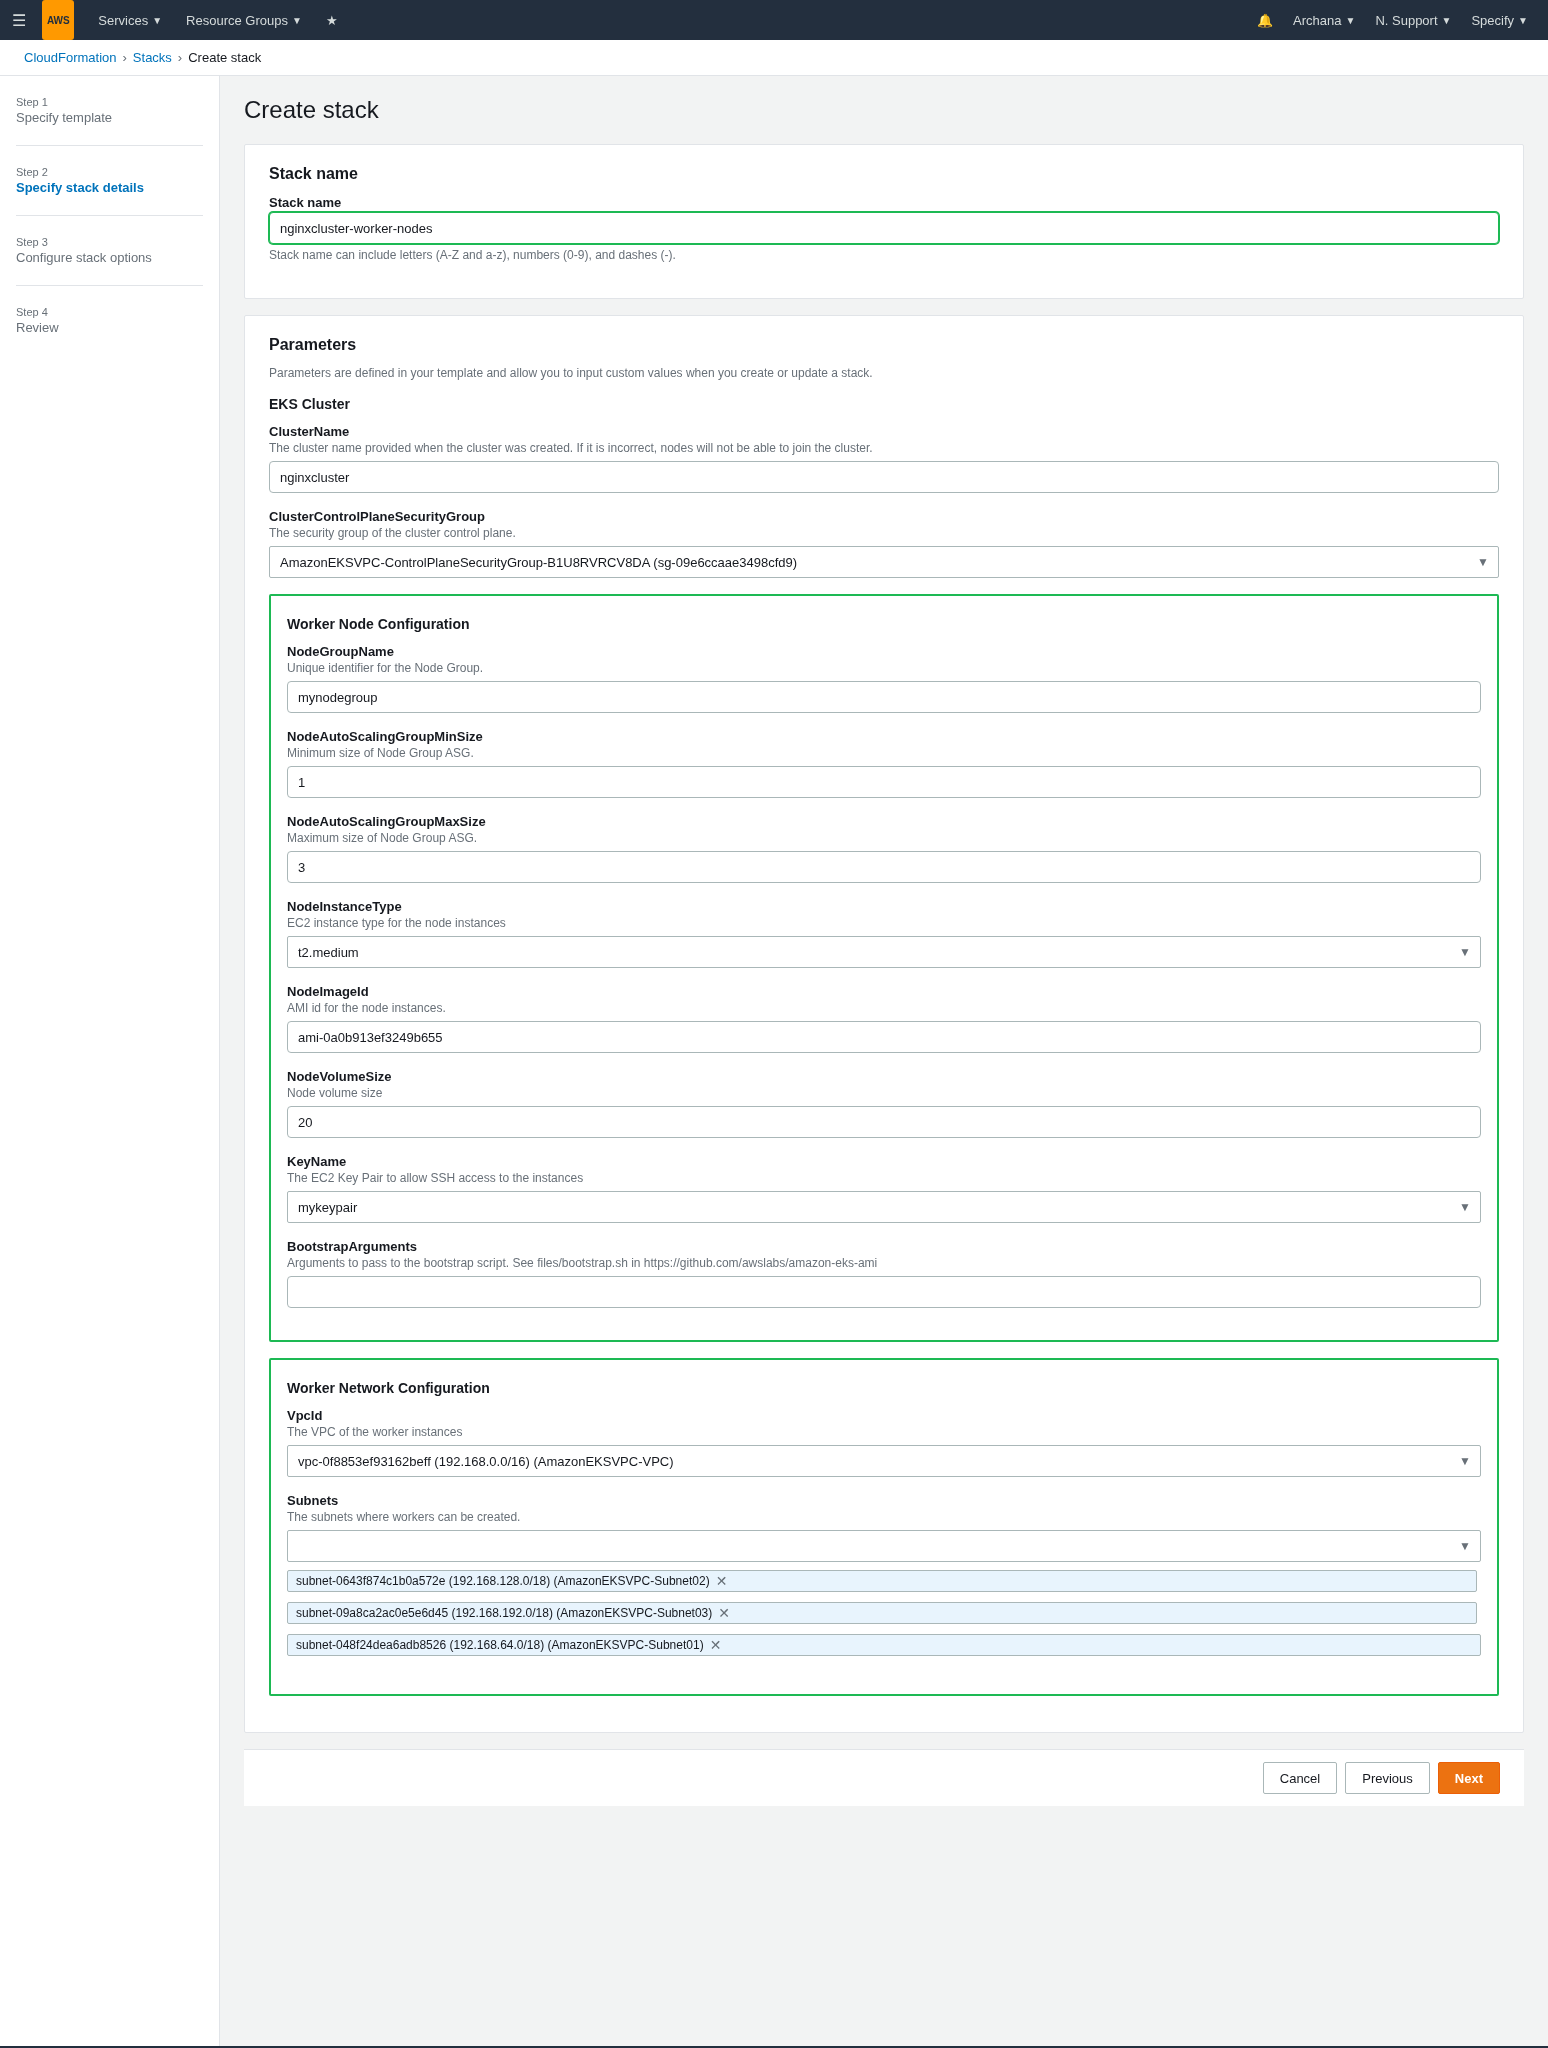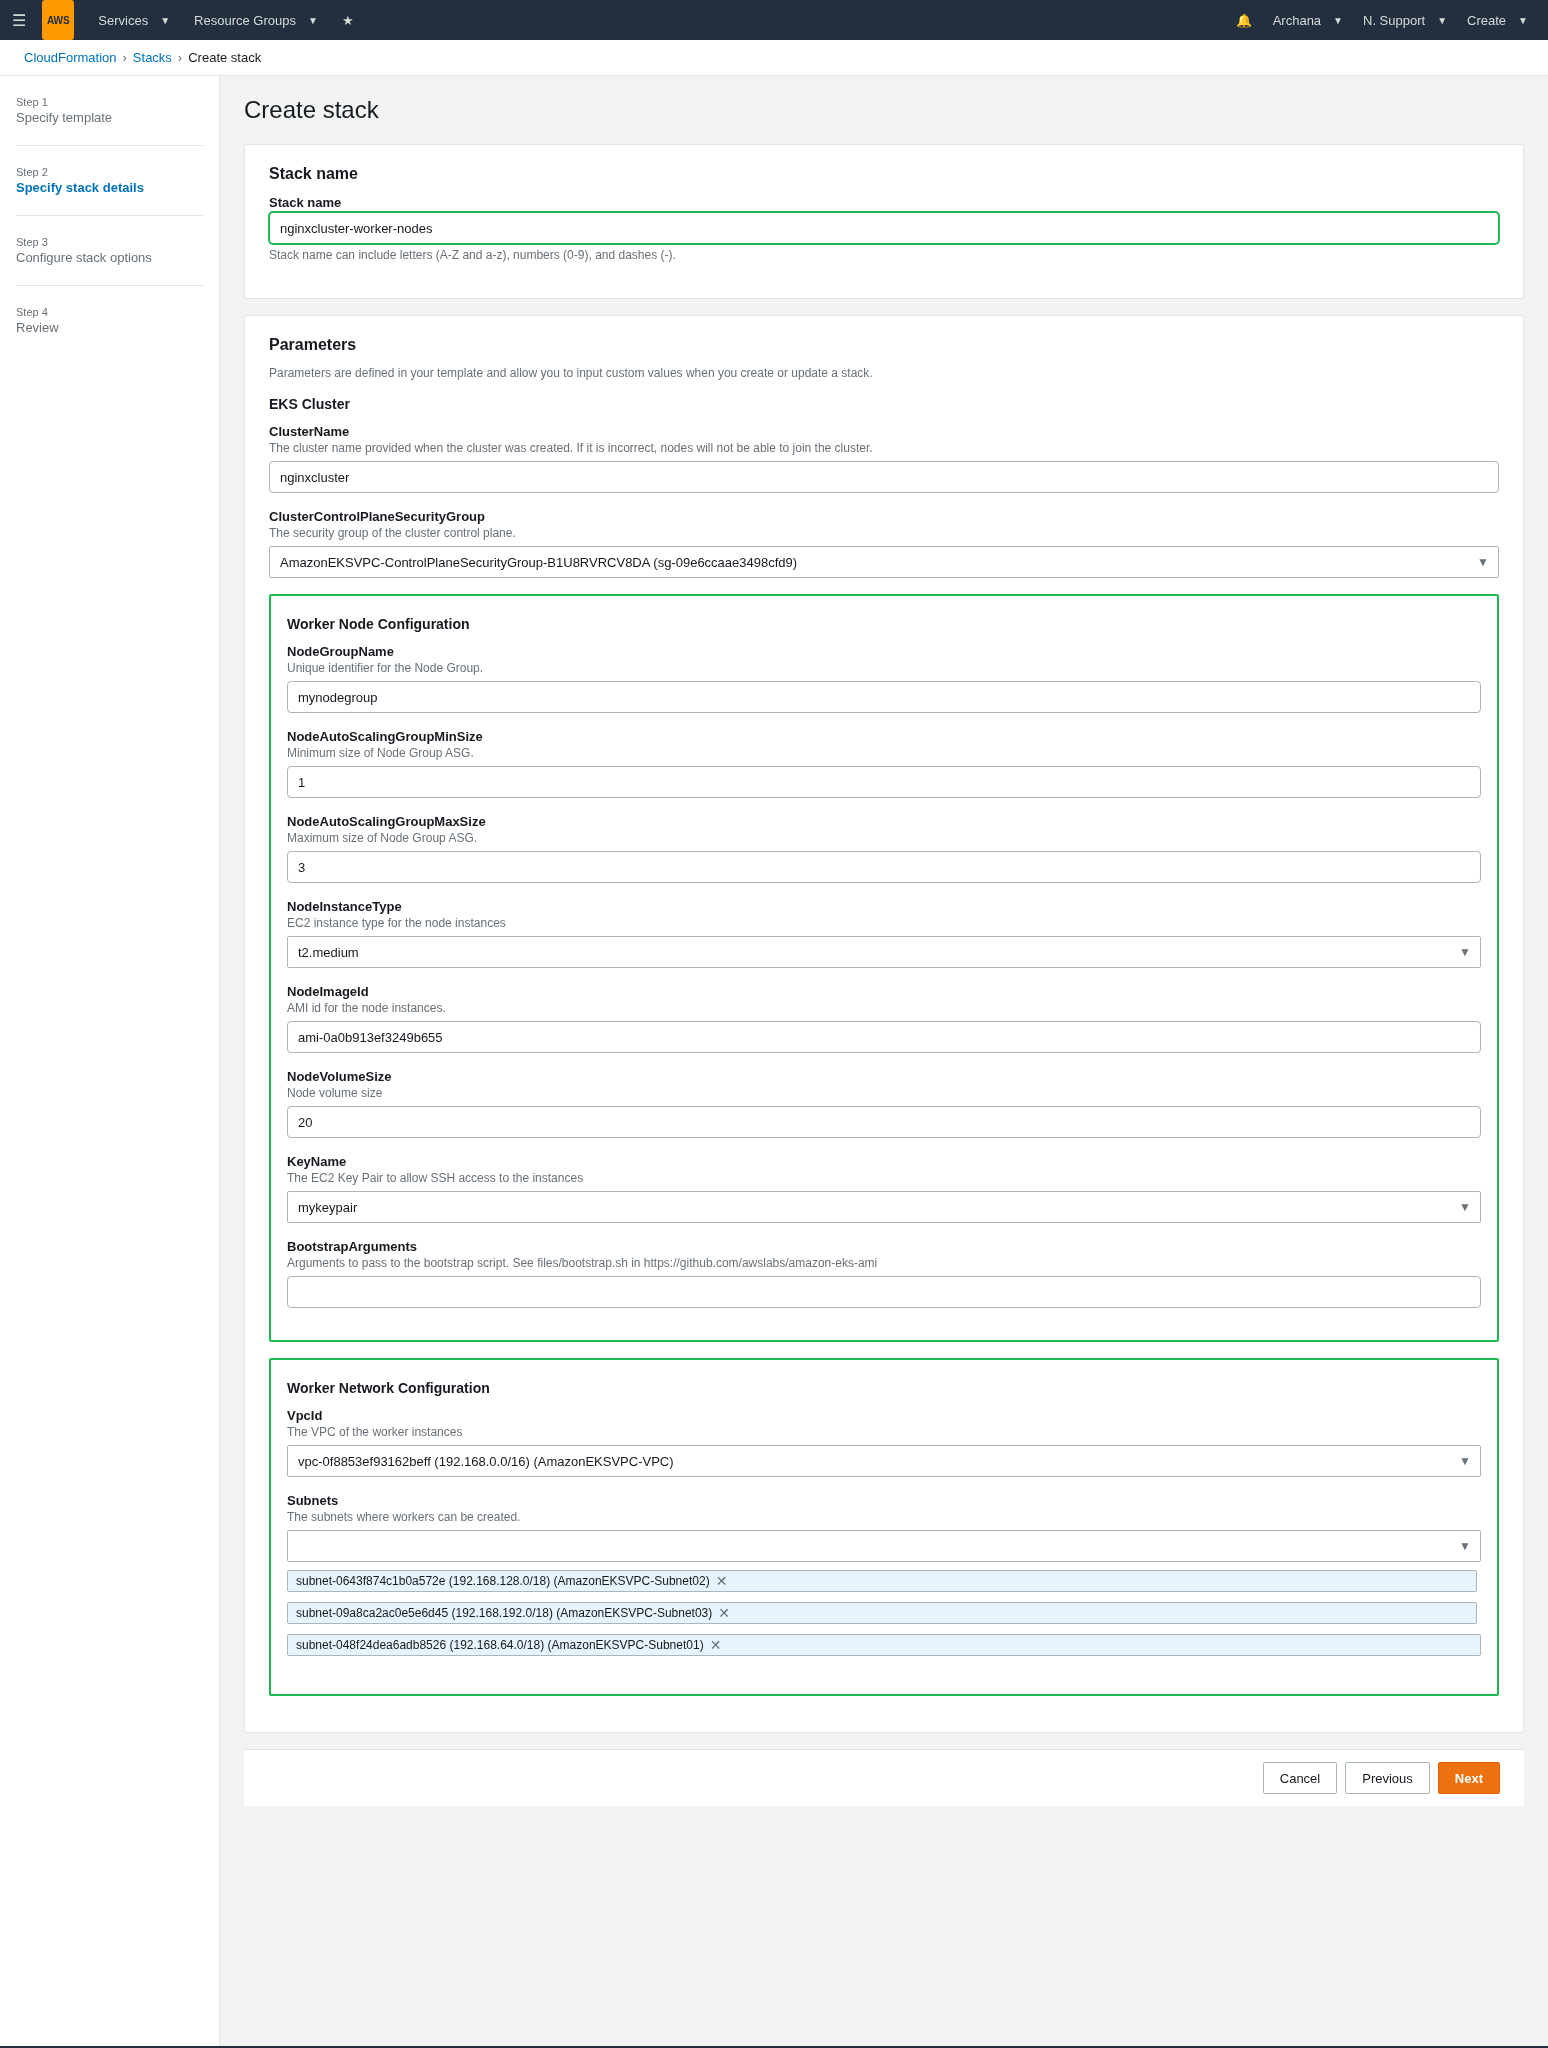--- a/index.html
+++ b/index.html
@@ -21,21 +21,21 @@
       width: 32px; height: 40px;
       border-radius: 3px;
       display: flex; align-items: center; justify-content: center;
       font-weight: bold; font-size: 10px; color: #232f3e;
       margin-right: 8px;
     }
     .top-nav .nav-item {
       color: #d5dbdb;
       padding: 4px 8px;
       cursor: pointer;
-      display: flex; align-items: center; gap: 12px;
+      display: flex; align-items: center; gap: 4px;
       border-radius: 2px;
       justify-content: space-between;
     }
     .top-nav .spacer { flex: 1; }
     .top-nav .nav-right { display: flex; align-items: center; gap: 4px; }
     .chevron { font-size: 10px; }
 
     
     .breadcrumb-bar {
       background: #fff;
@@ -297,21 +297,21 @@
     </div>
     <div class="nav-item">
       <span>Archana</span>
       <span class="chevron">▼</span>
     </div>
     <div class="nav-item">
       <span>N. Support</span>
       <span class="chevron">▼</span>
     </div>
     <div class="nav-item">
-      <span>Create</span>
+      <span>Specify</span>
       <span class="chevron">▼</span>
     </div>
   </div>
 </div>
 
 <div class="breadcrumb-bar">
   <a href="#">CloudFormation</a>
   <span class="breadcrumb-sep">›</span>
   <a href="#">Stacks</a>
   <span class="breadcrumb-sep">›</span>

